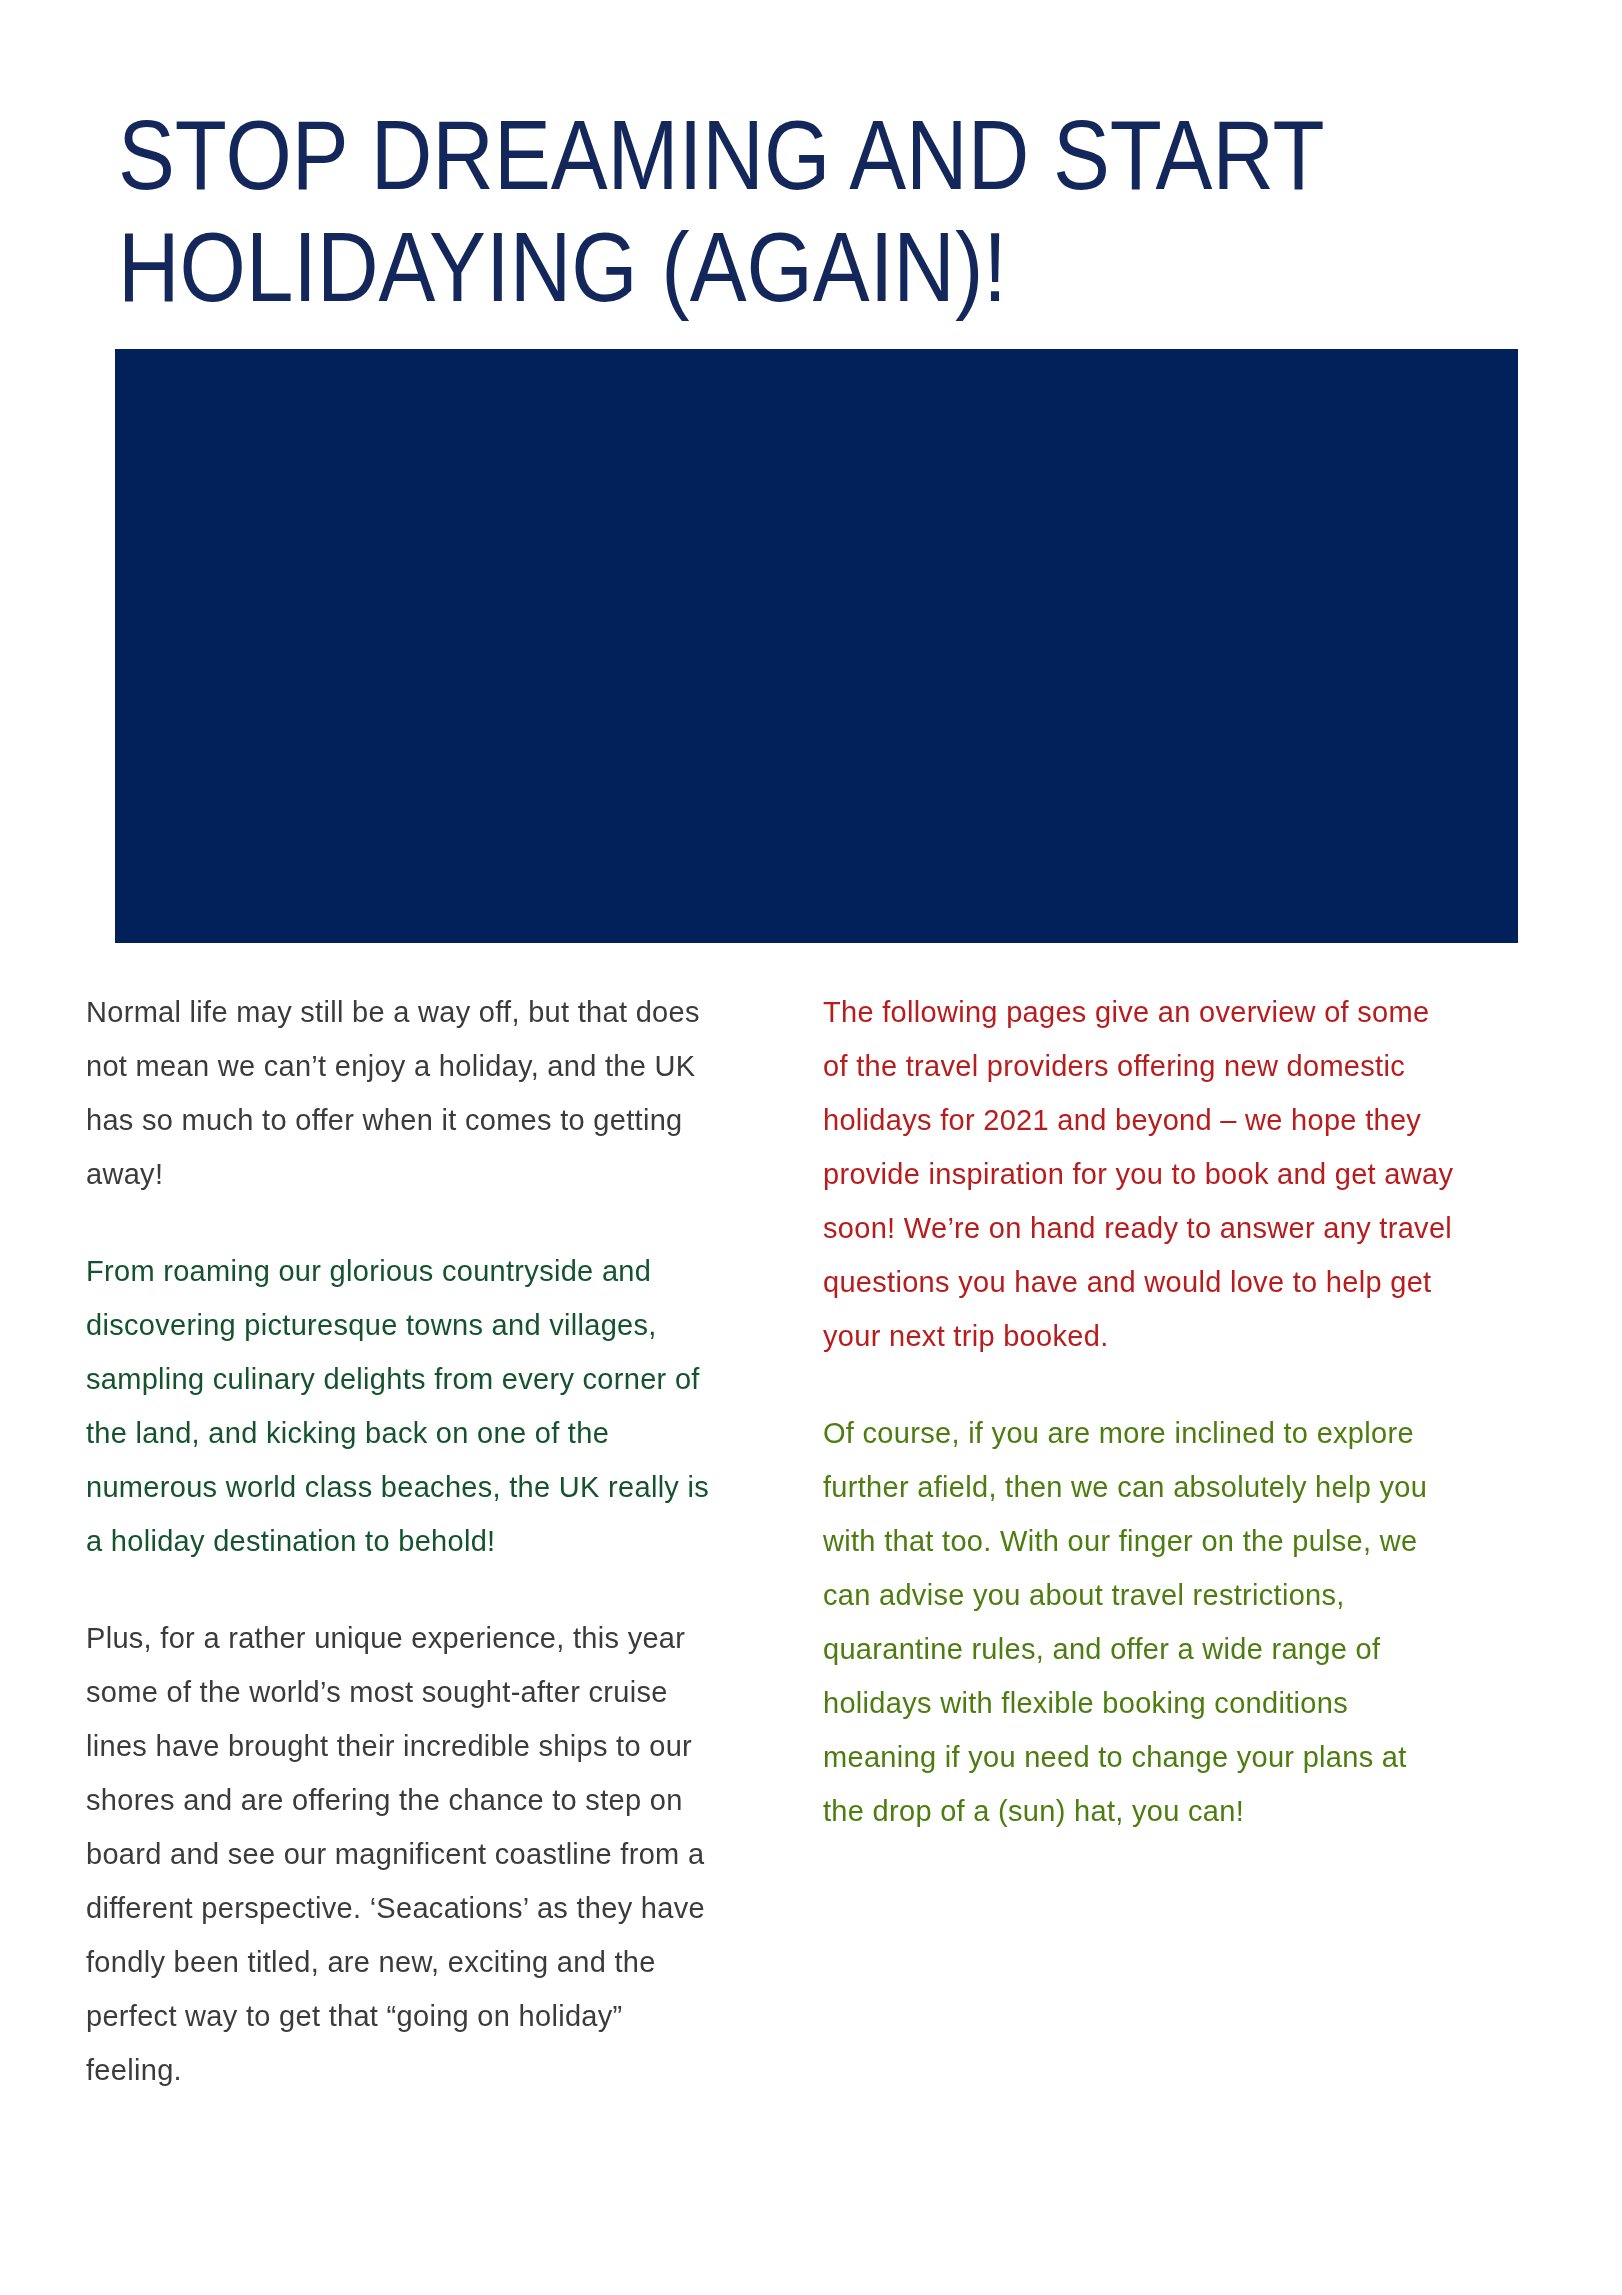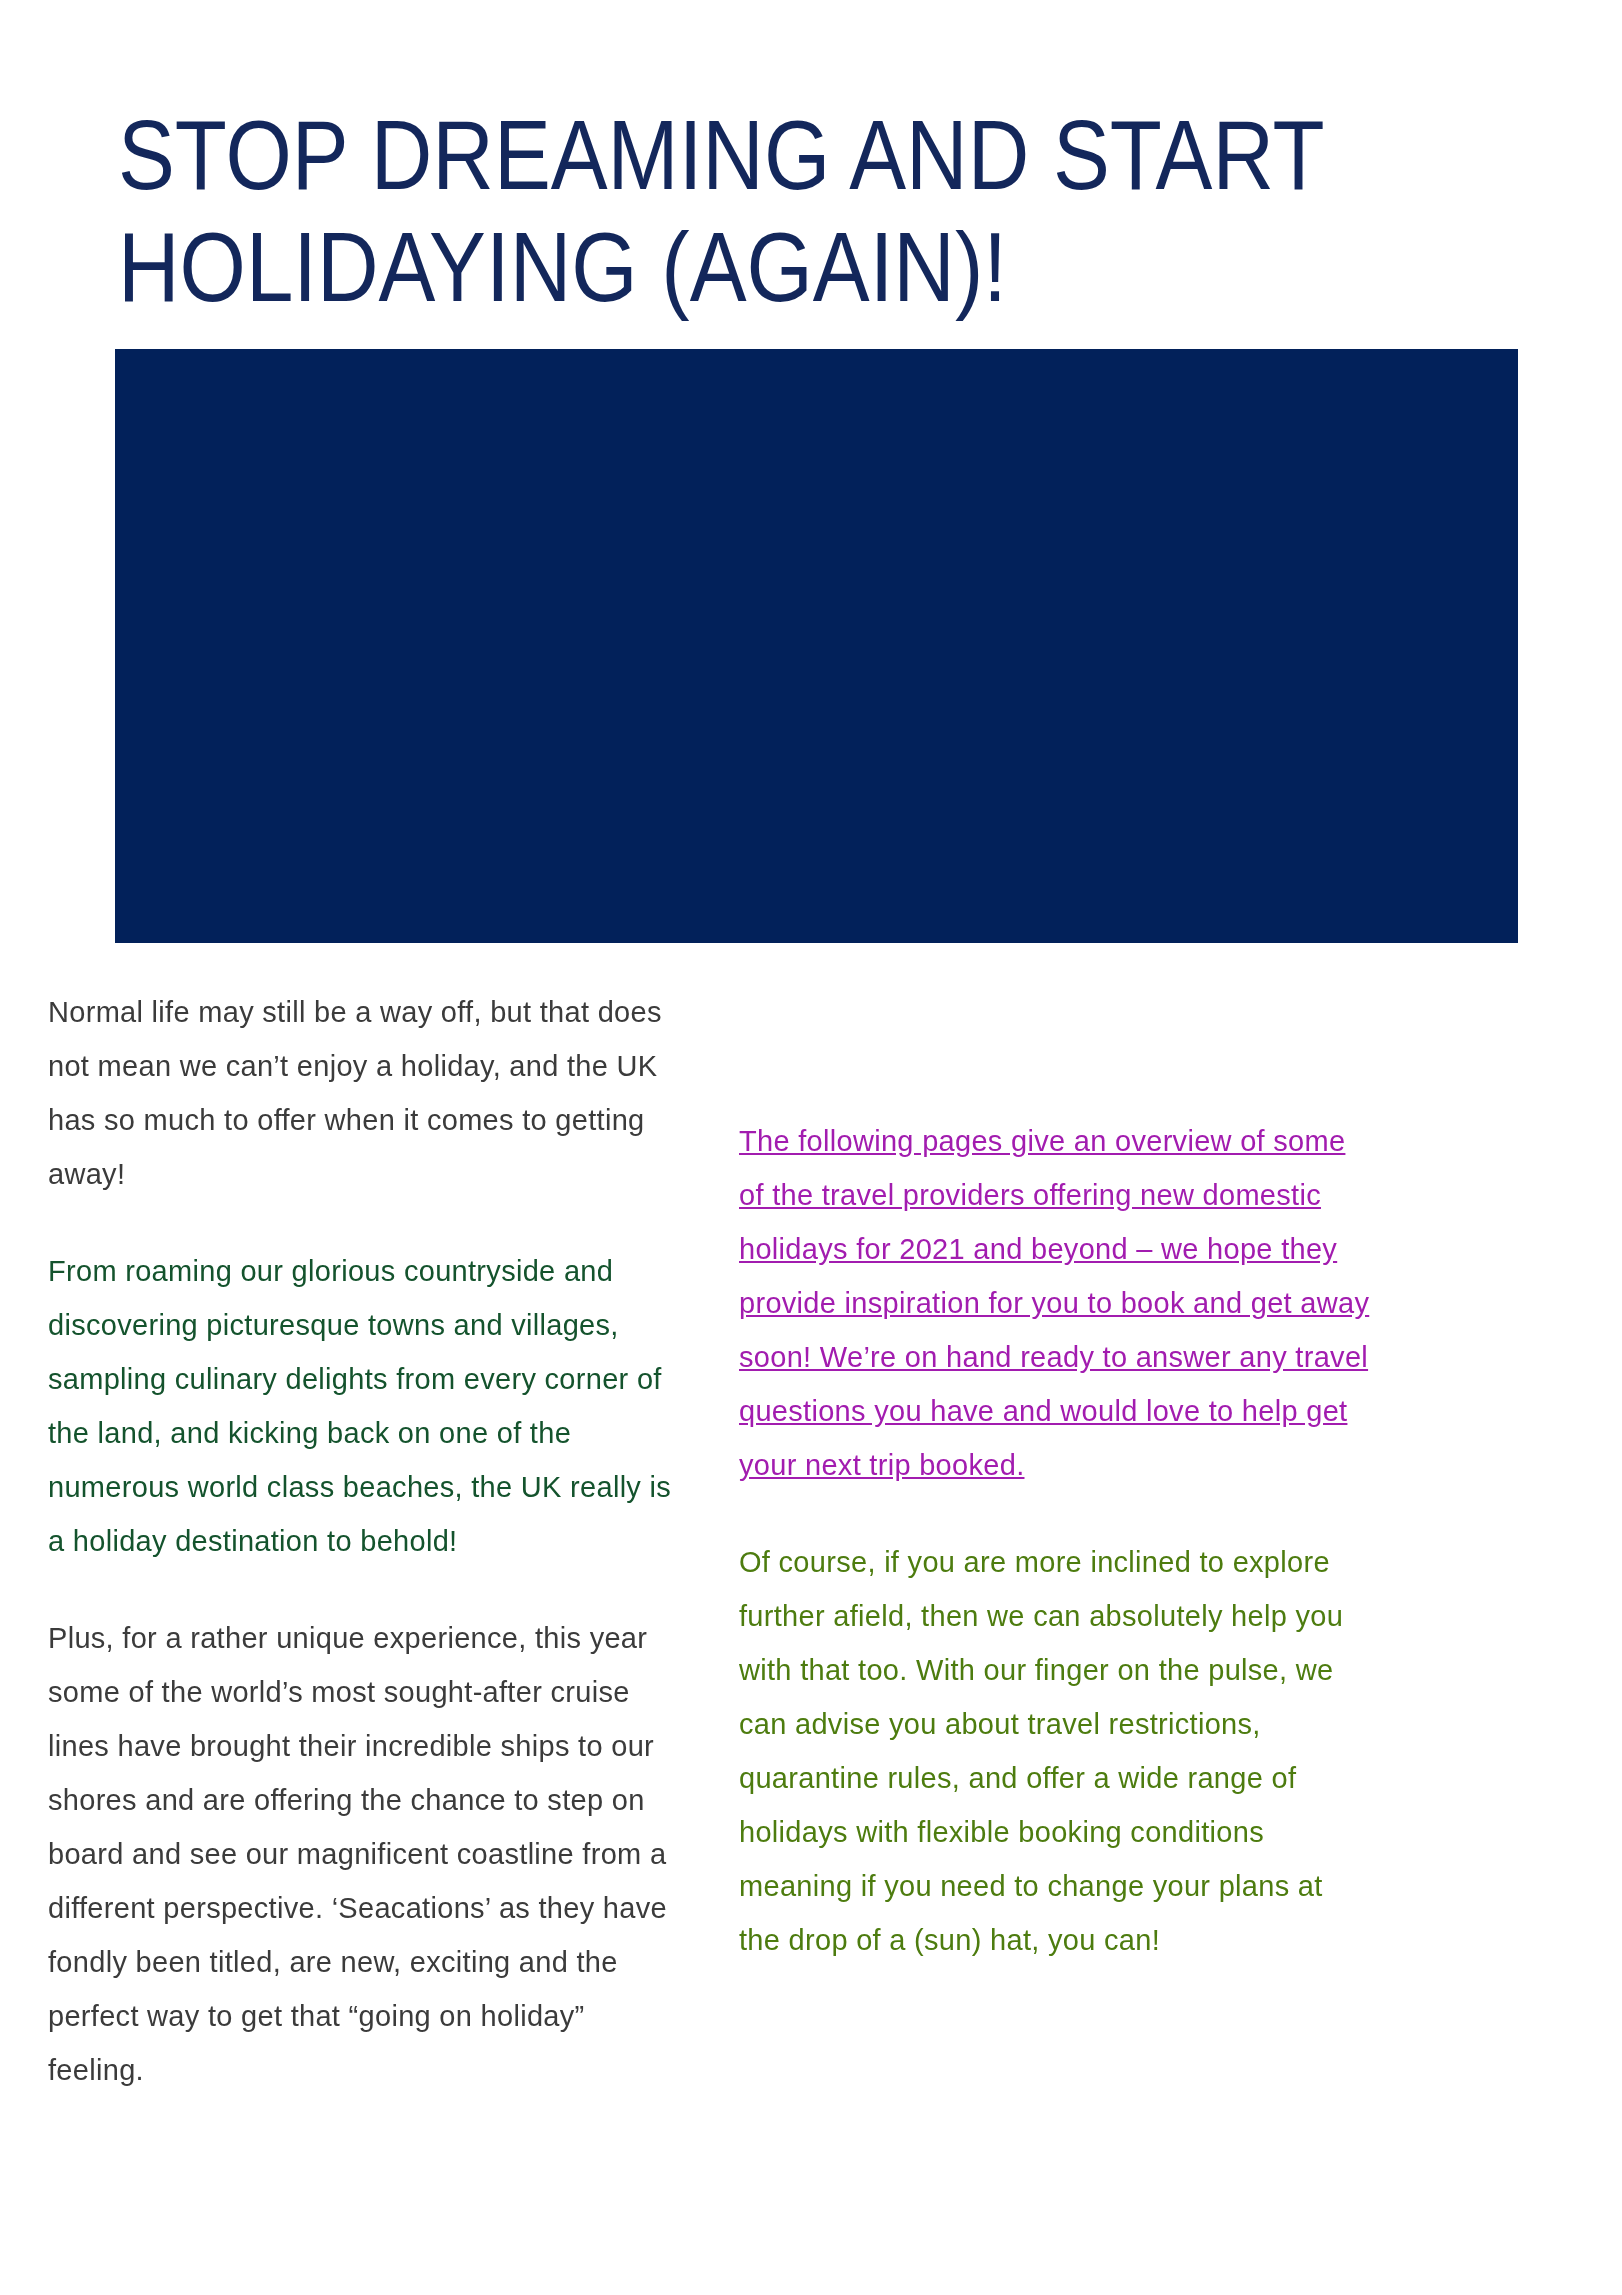--- a/index.html
+++ b/index.html
@@ -23,23 +23,22 @@
     white-space: normal;
   }
   .hero {
     margin: 25.5px 0 0 115px;
     width: 1403px;
     height: 594px;
     background: #02215A;
   }
   .columns {
     display: flex;
-    margin: 42px 0 0 48px;
-    gap: 58px;
-    align-items: center;
+    margin: 42px 0 0 86px;
+    gap: 104px;
   }
   .col { width: 633px; }
   .col p {
     margin: 0 0 43px 0;
     font-size: 29px;
     line-height: 54px;
     letter-spacing: 0.3px;
     color: #3B3B3B;
   }
   .cta {
@@ -62,20 +61,20 @@
 
   <div class="columns">
 
     <div class="col">
       <p style="color: rgb(59, 59, 59);">Normal life may still be a way off, but that does not mean we can’t enjoy a holiday, and the UK has so much to offer when it comes to getting away!</p>
       <p style="color: #14532d;">From roaming our glorious countryside and discovering picturesque towns and villages, sampling culinary delights from every corner of the land, and kicking back on one of the numerous world class beaches, the UK really is a holiday destination to behold!</p>
       <p style="color: rgb(59, 59, 59);">Plus, for a rather unique experience, this year some of the world’s most sought-after cruise lines have brought their incredible ships to our shores and are offering the chance to step on board and see our magnificent coastline from a different perspective. ‘Seacations’ as they have fondly been titled, are new, exciting and the perfect way to get that “going on holiday” feeling.</p>
     </div>
 
     <div class="col">
-      <p style="color: #a21caf; text-decoration: underline;">The following pages give an overview of some of the travel providers offering new domestic holidays for 2021 and beyond – we hope they provide inspiration for you to book and get away soon! We’re on hand ready to answer any travel questions you have and would love to help get your next trip booked.</p>
+      <p style="color: #b91c1c;">The following pages give an overview of some of the travel providers offering new domestic holidays for 2021 and beyond – we hope they provide inspiration for you to book and get away soon! We’re on hand ready to answer any travel questions you have and would love to help get your next trip booked.</p>
       <p style="color: #4d7c0f;">Of course, if you are more inclined to explore further afield, then we can absolutely help you with that too. With our finger on the pulse, we can advise you about travel restrictions, quarantine rules, and offer a wide range of holidays with flexible booking conditions meaning if you need to change your plans at the drop of a (sun) hat, you can!</p>
     </div>
 
   </div>
 
 </main>
 
 
 </body></html>

